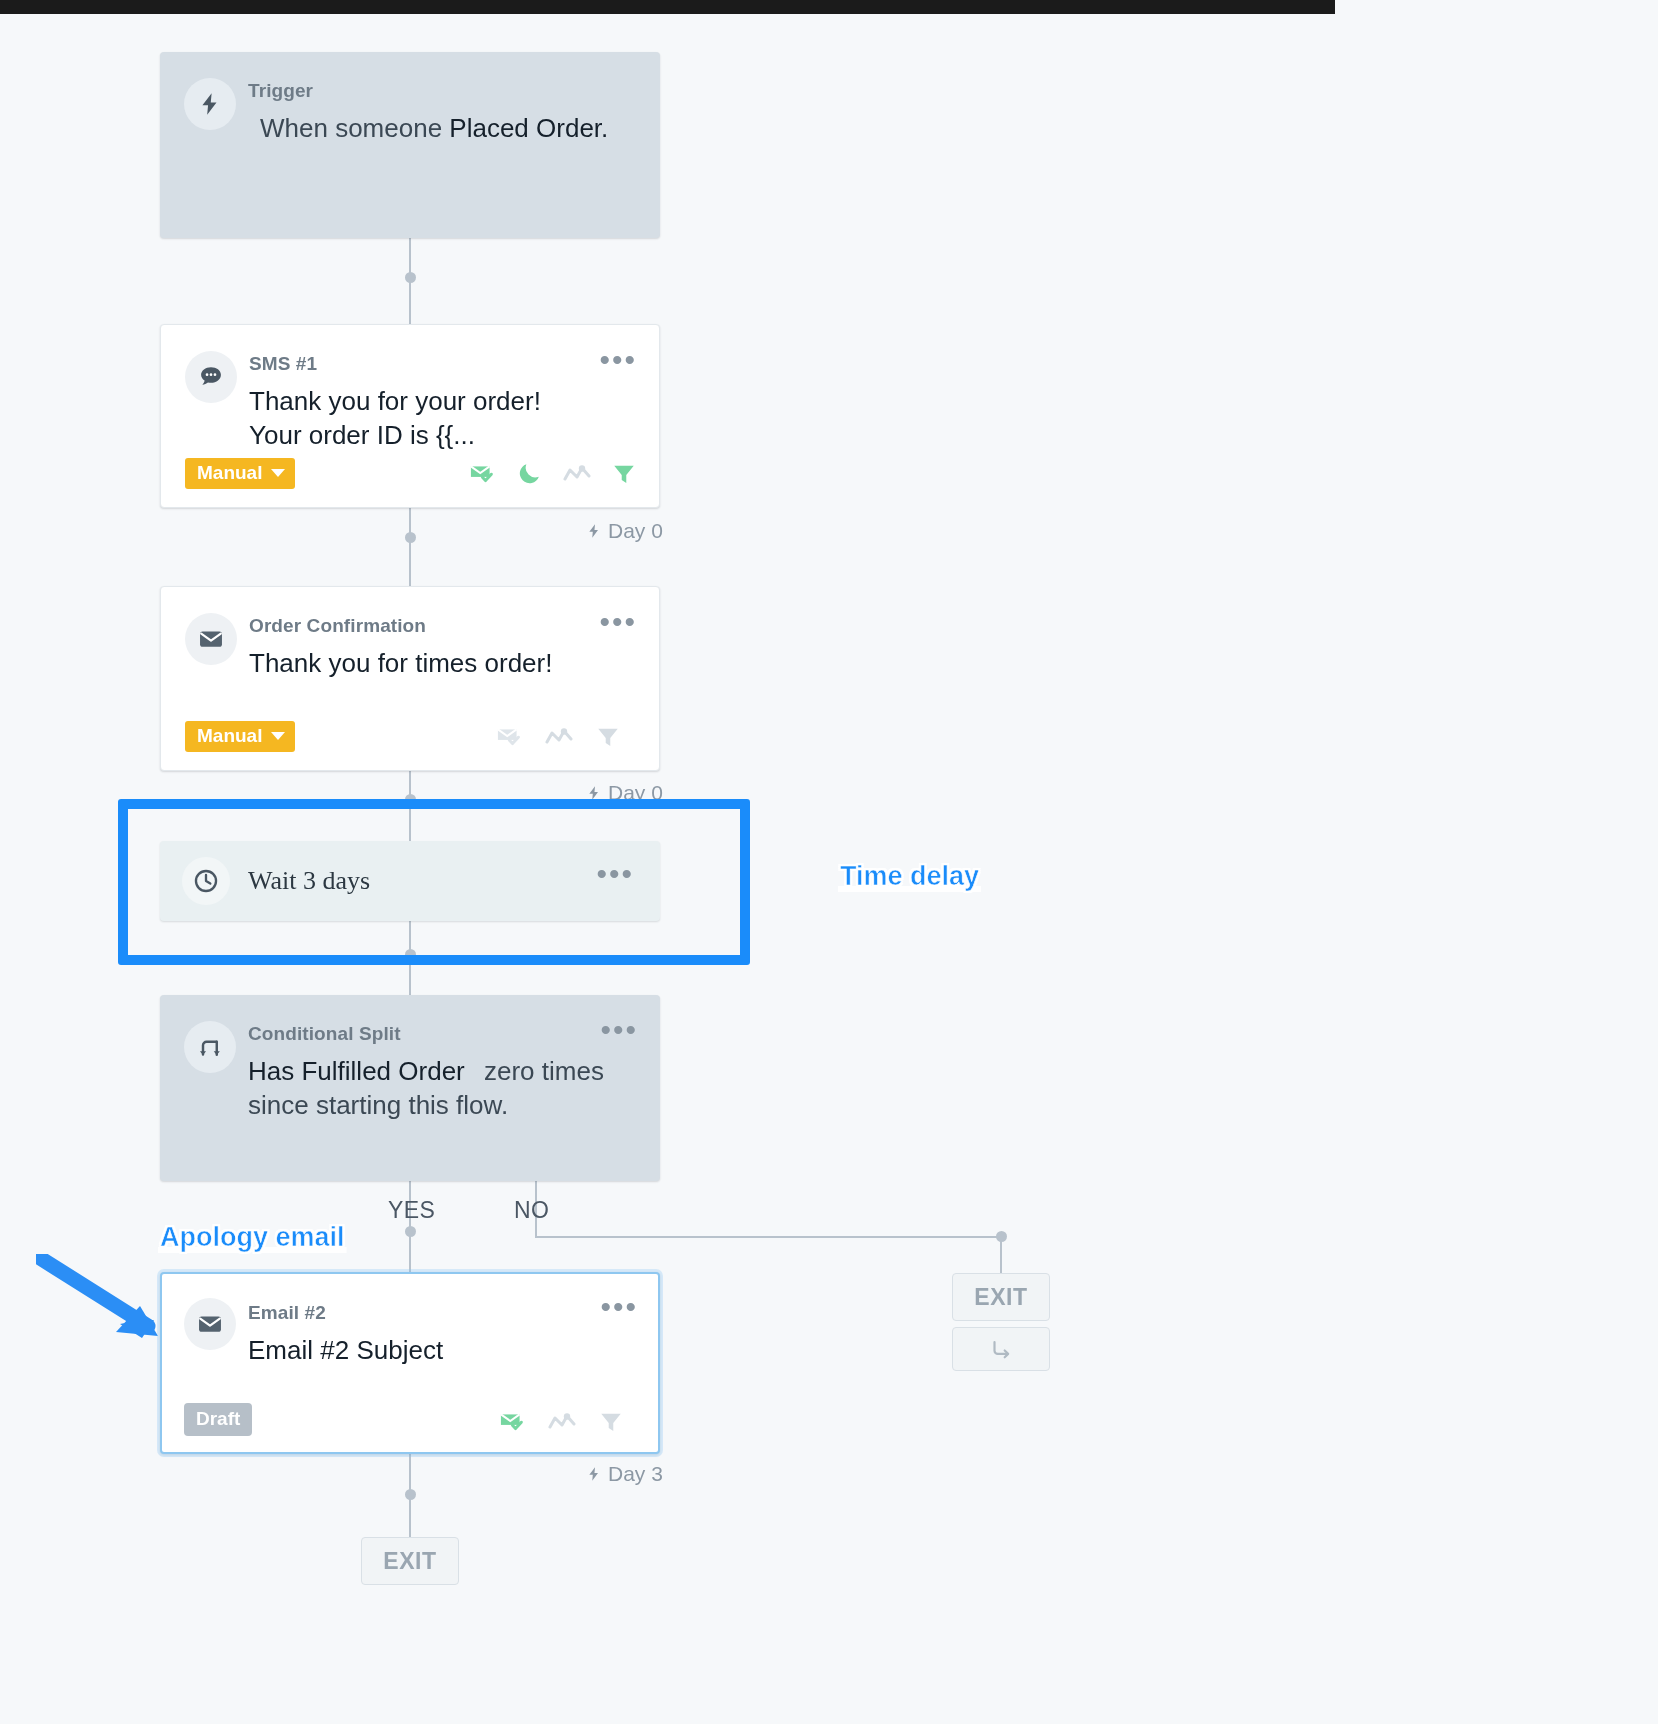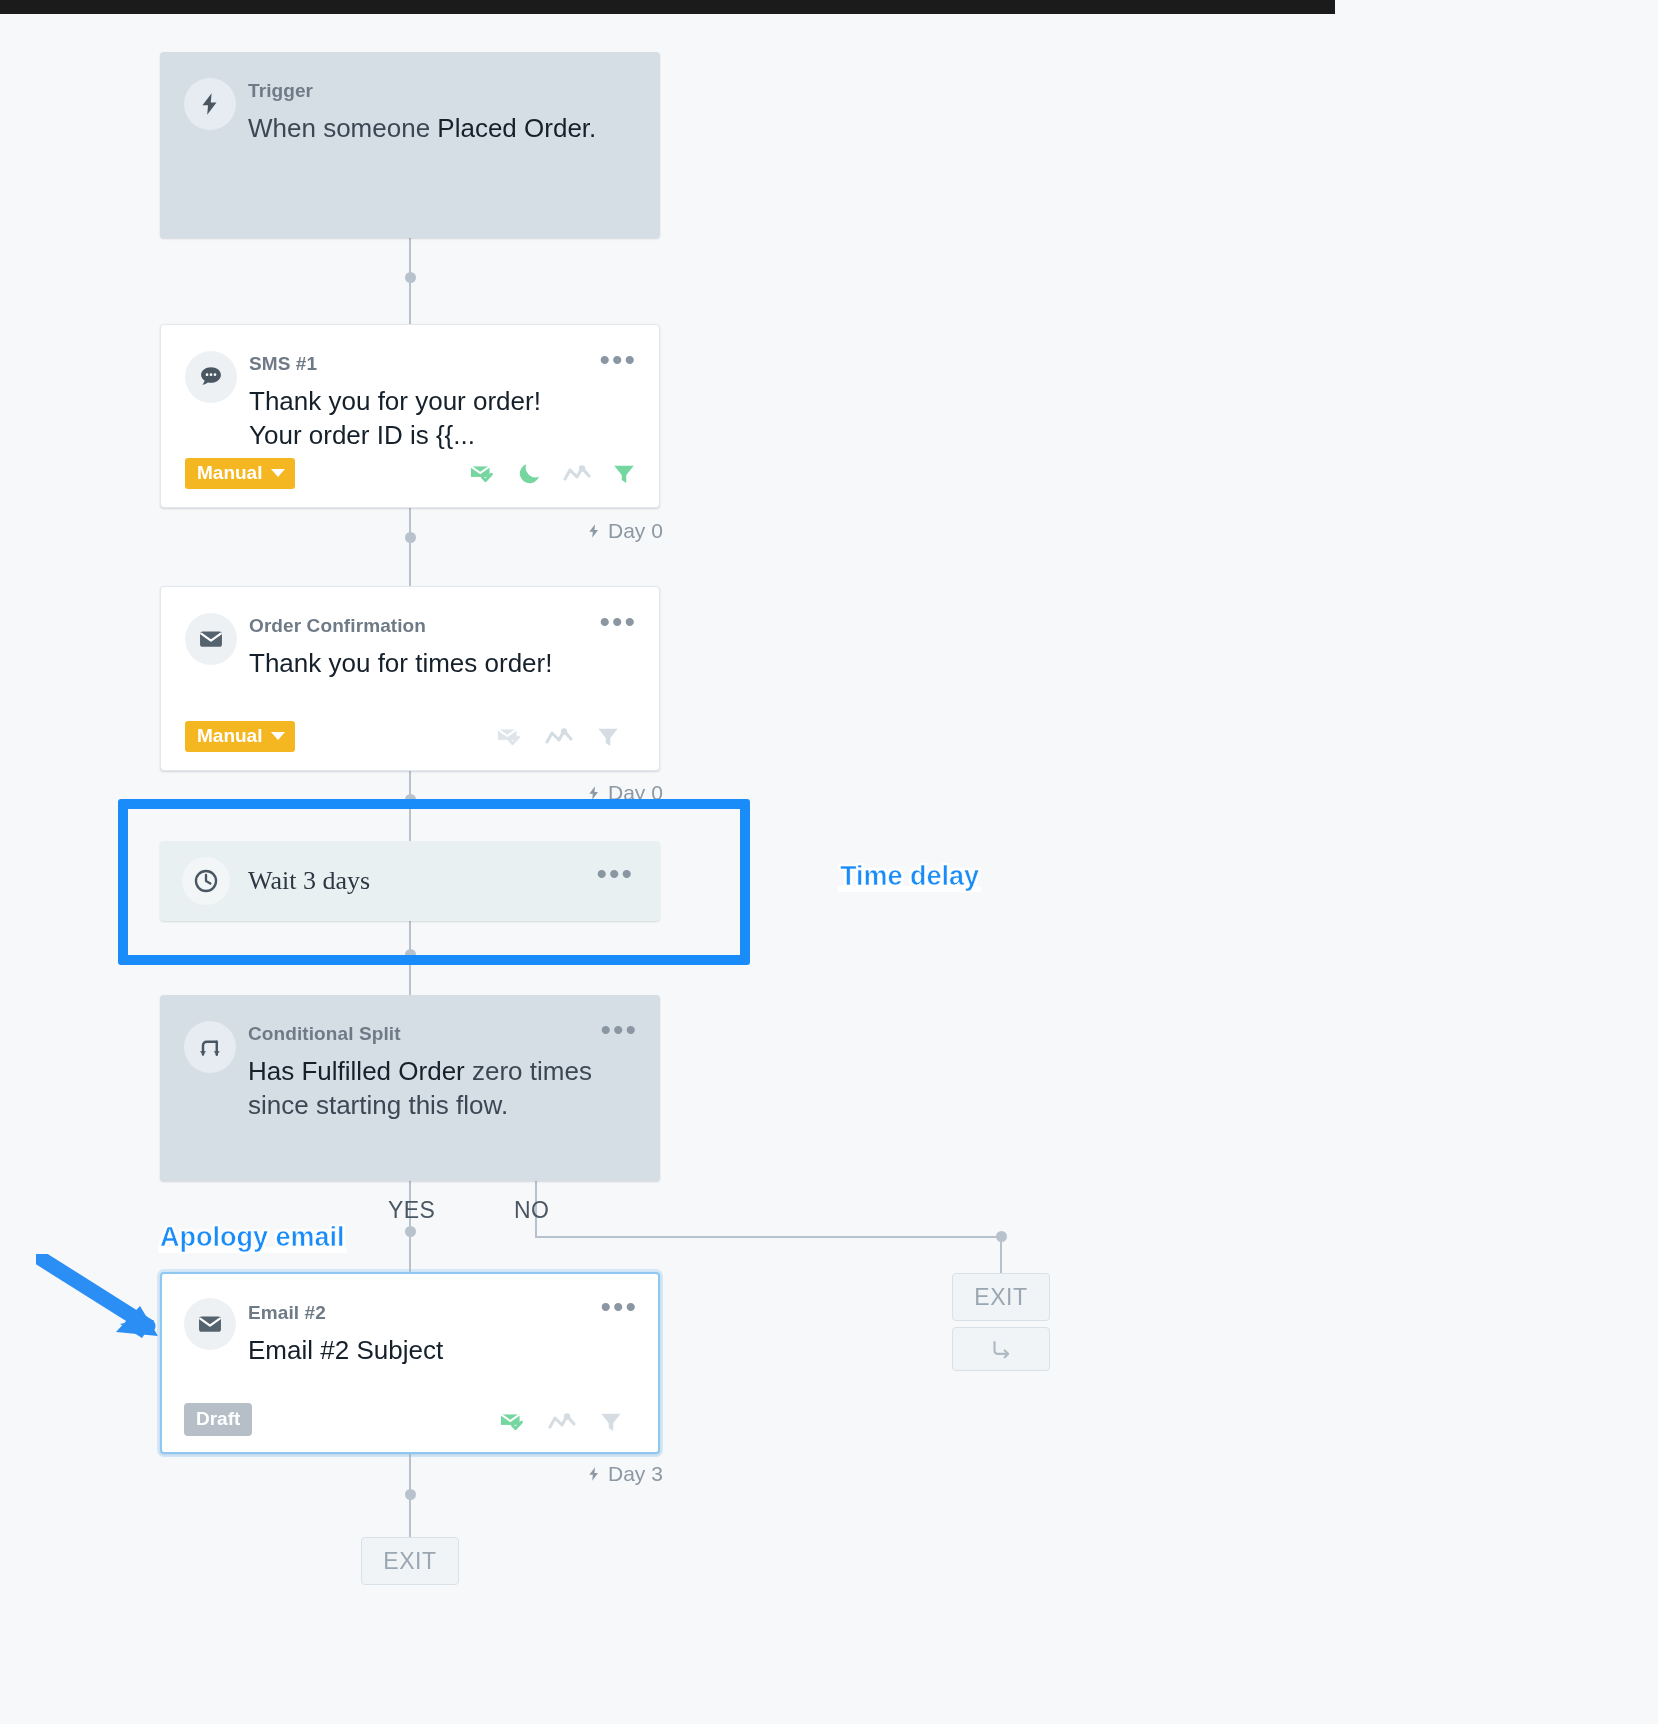--- a/index.html
+++ b/index.html
@@ -88,21 +88,21 @@
     line-height: 1.2;
   }
   .title {
     font-size: 26px;
     color: #15202b;
     line-height: 1.32;
     margin-top: 8px;
     font-weight: 400;
   }
   .title b { font-weight: 400; }
-  .title .muted { color: #3b4854; }
+  .title .muted { color: #3b4854; margin-left: 12px; }
   .dots {
     position: absolute;
     right: 22px; top: 28px;
     color: #8a96a1;
     font-size: 30px;
     letter-spacing: 2px;
     line-height: 14px;
     cursor: pointer;
     user-select: none;
   }
@@ -204,21 +204,21 @@
   }
 
   
   .exit-btn {
     position: absolute;
     background: #f1f4f6;
     border: 1px solid #d9e0e6;
     border-radius: 4px;
     color: #9aa6b1;
     font-size: 23px;
-    font-weight: 400;
+    font-weight: 700;
     letter-spacing: .6px;
     display: flex; align-items: center; justify-content: center;
     cursor: pointer;
   }
   .small-btn {
     position: absolute;
     background: #f1f4f6;
     border: 1px solid #d9e0e6;
     border-radius: 4px;
     display: flex; align-items: center; justify-content: center;

